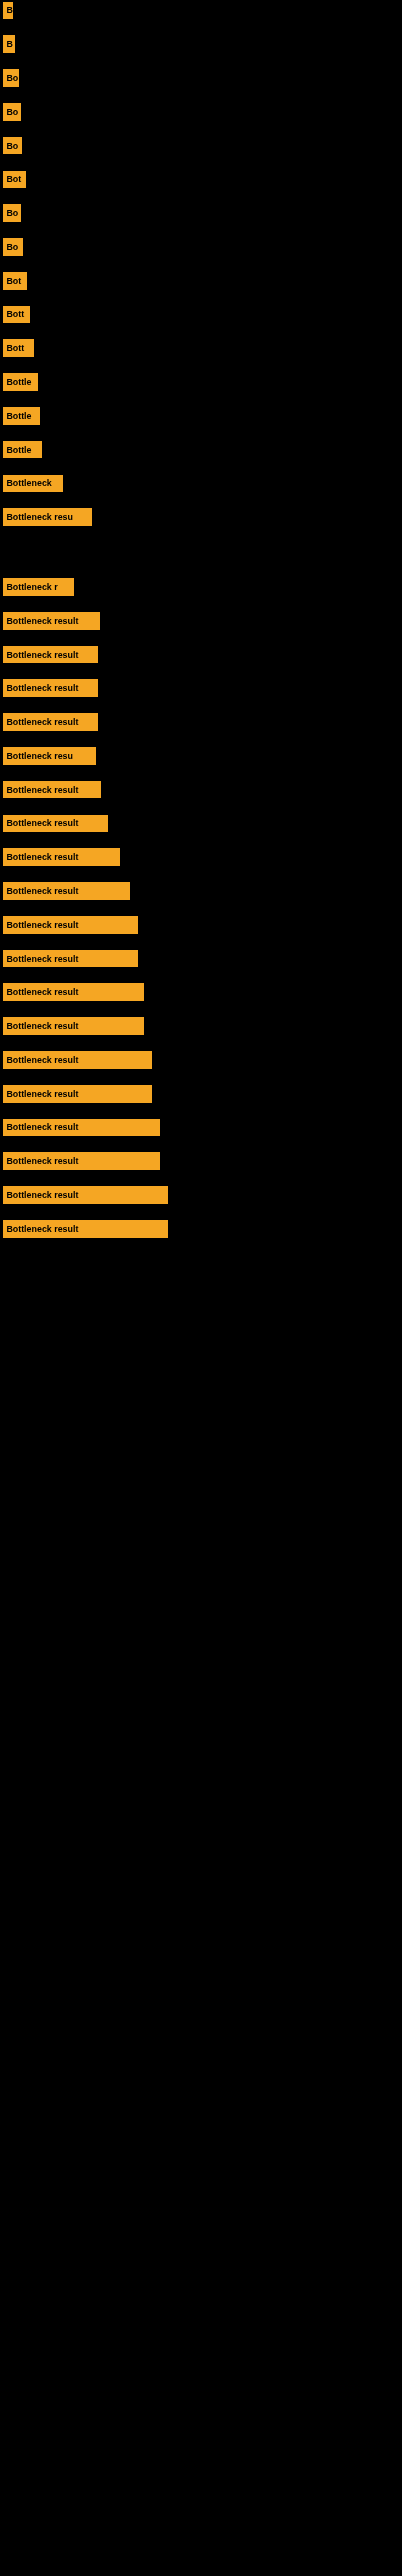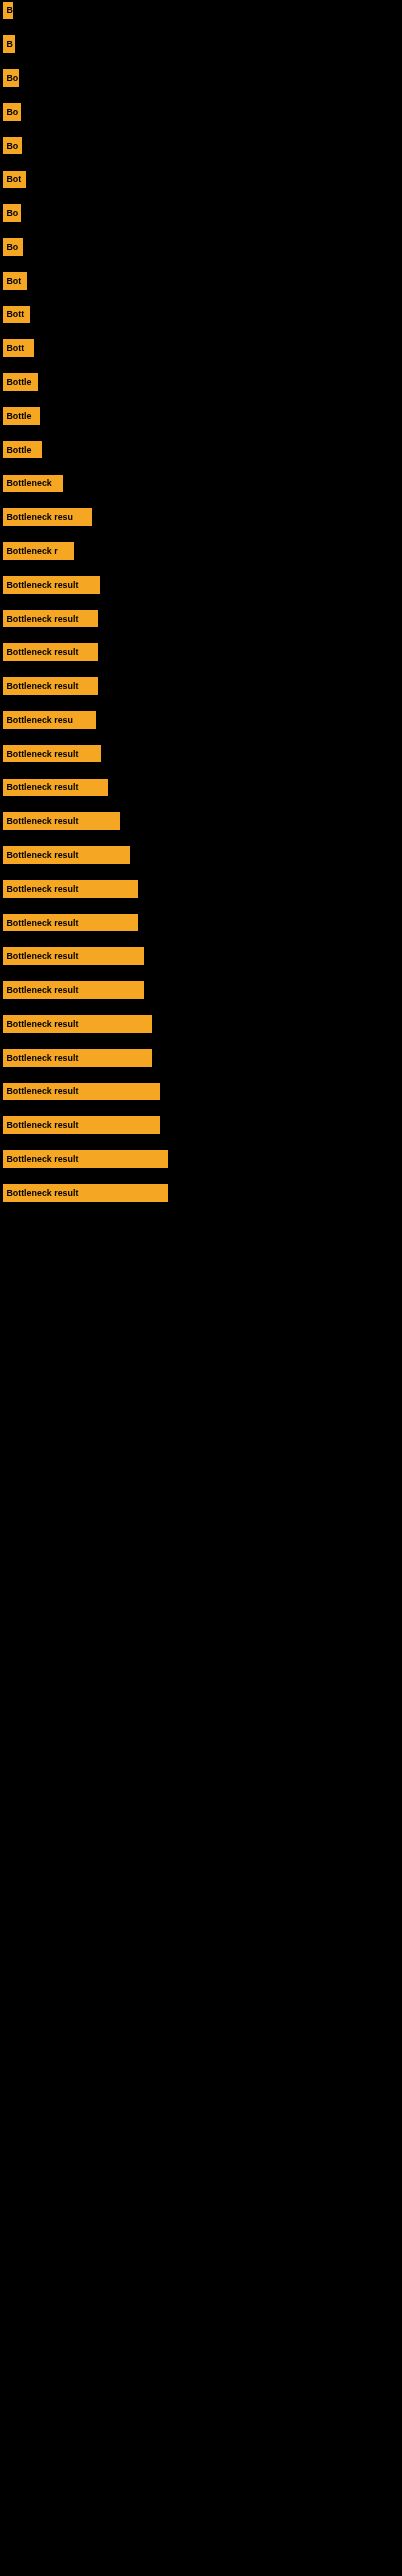--- a/index.html
+++ b/index.html
@@ -86,21 +86,21 @@
       <div class="bar-row" style="padding-top: 14.5px;">
         <div class="bar" style="width: 39px;">Bottle</div>
       </div>
       <div class="bar-row" style="padding-top: 14.5px;">
         <div class="bar" style="width: 60px;">Bottleneck</div>
       </div>
       <div class="bar-row" style="padding-top: 14.5px;">
         <div class="bar" style="width: 89px;">Bottleneck resu</div>
       </div>
       <div class="bar-row" style="padding-top: 14.5px;">
-        <div class="bar" style="width: 71px;">Bottleneck r</div>
+        <div class="bar" style="width: 71px; margin-top: 36px;">Bottleneck r</div>
       </div>
       <div class="bar-row" style="padding-top: 14.5px;">
         <div class="bar" style="width: 97px;">Bottleneck result</div>
       </div>
       <div class="bar-row" style="padding-top: 14.5px;">
         <div class="bar" style="width: 95px;">Bottleneck result</div>
       </div>
       <div class="bar-row" style="padding-top: 14.5px;">
         <div class="bar" style="width: 95px;">Bottleneck result</div>
       </div>

